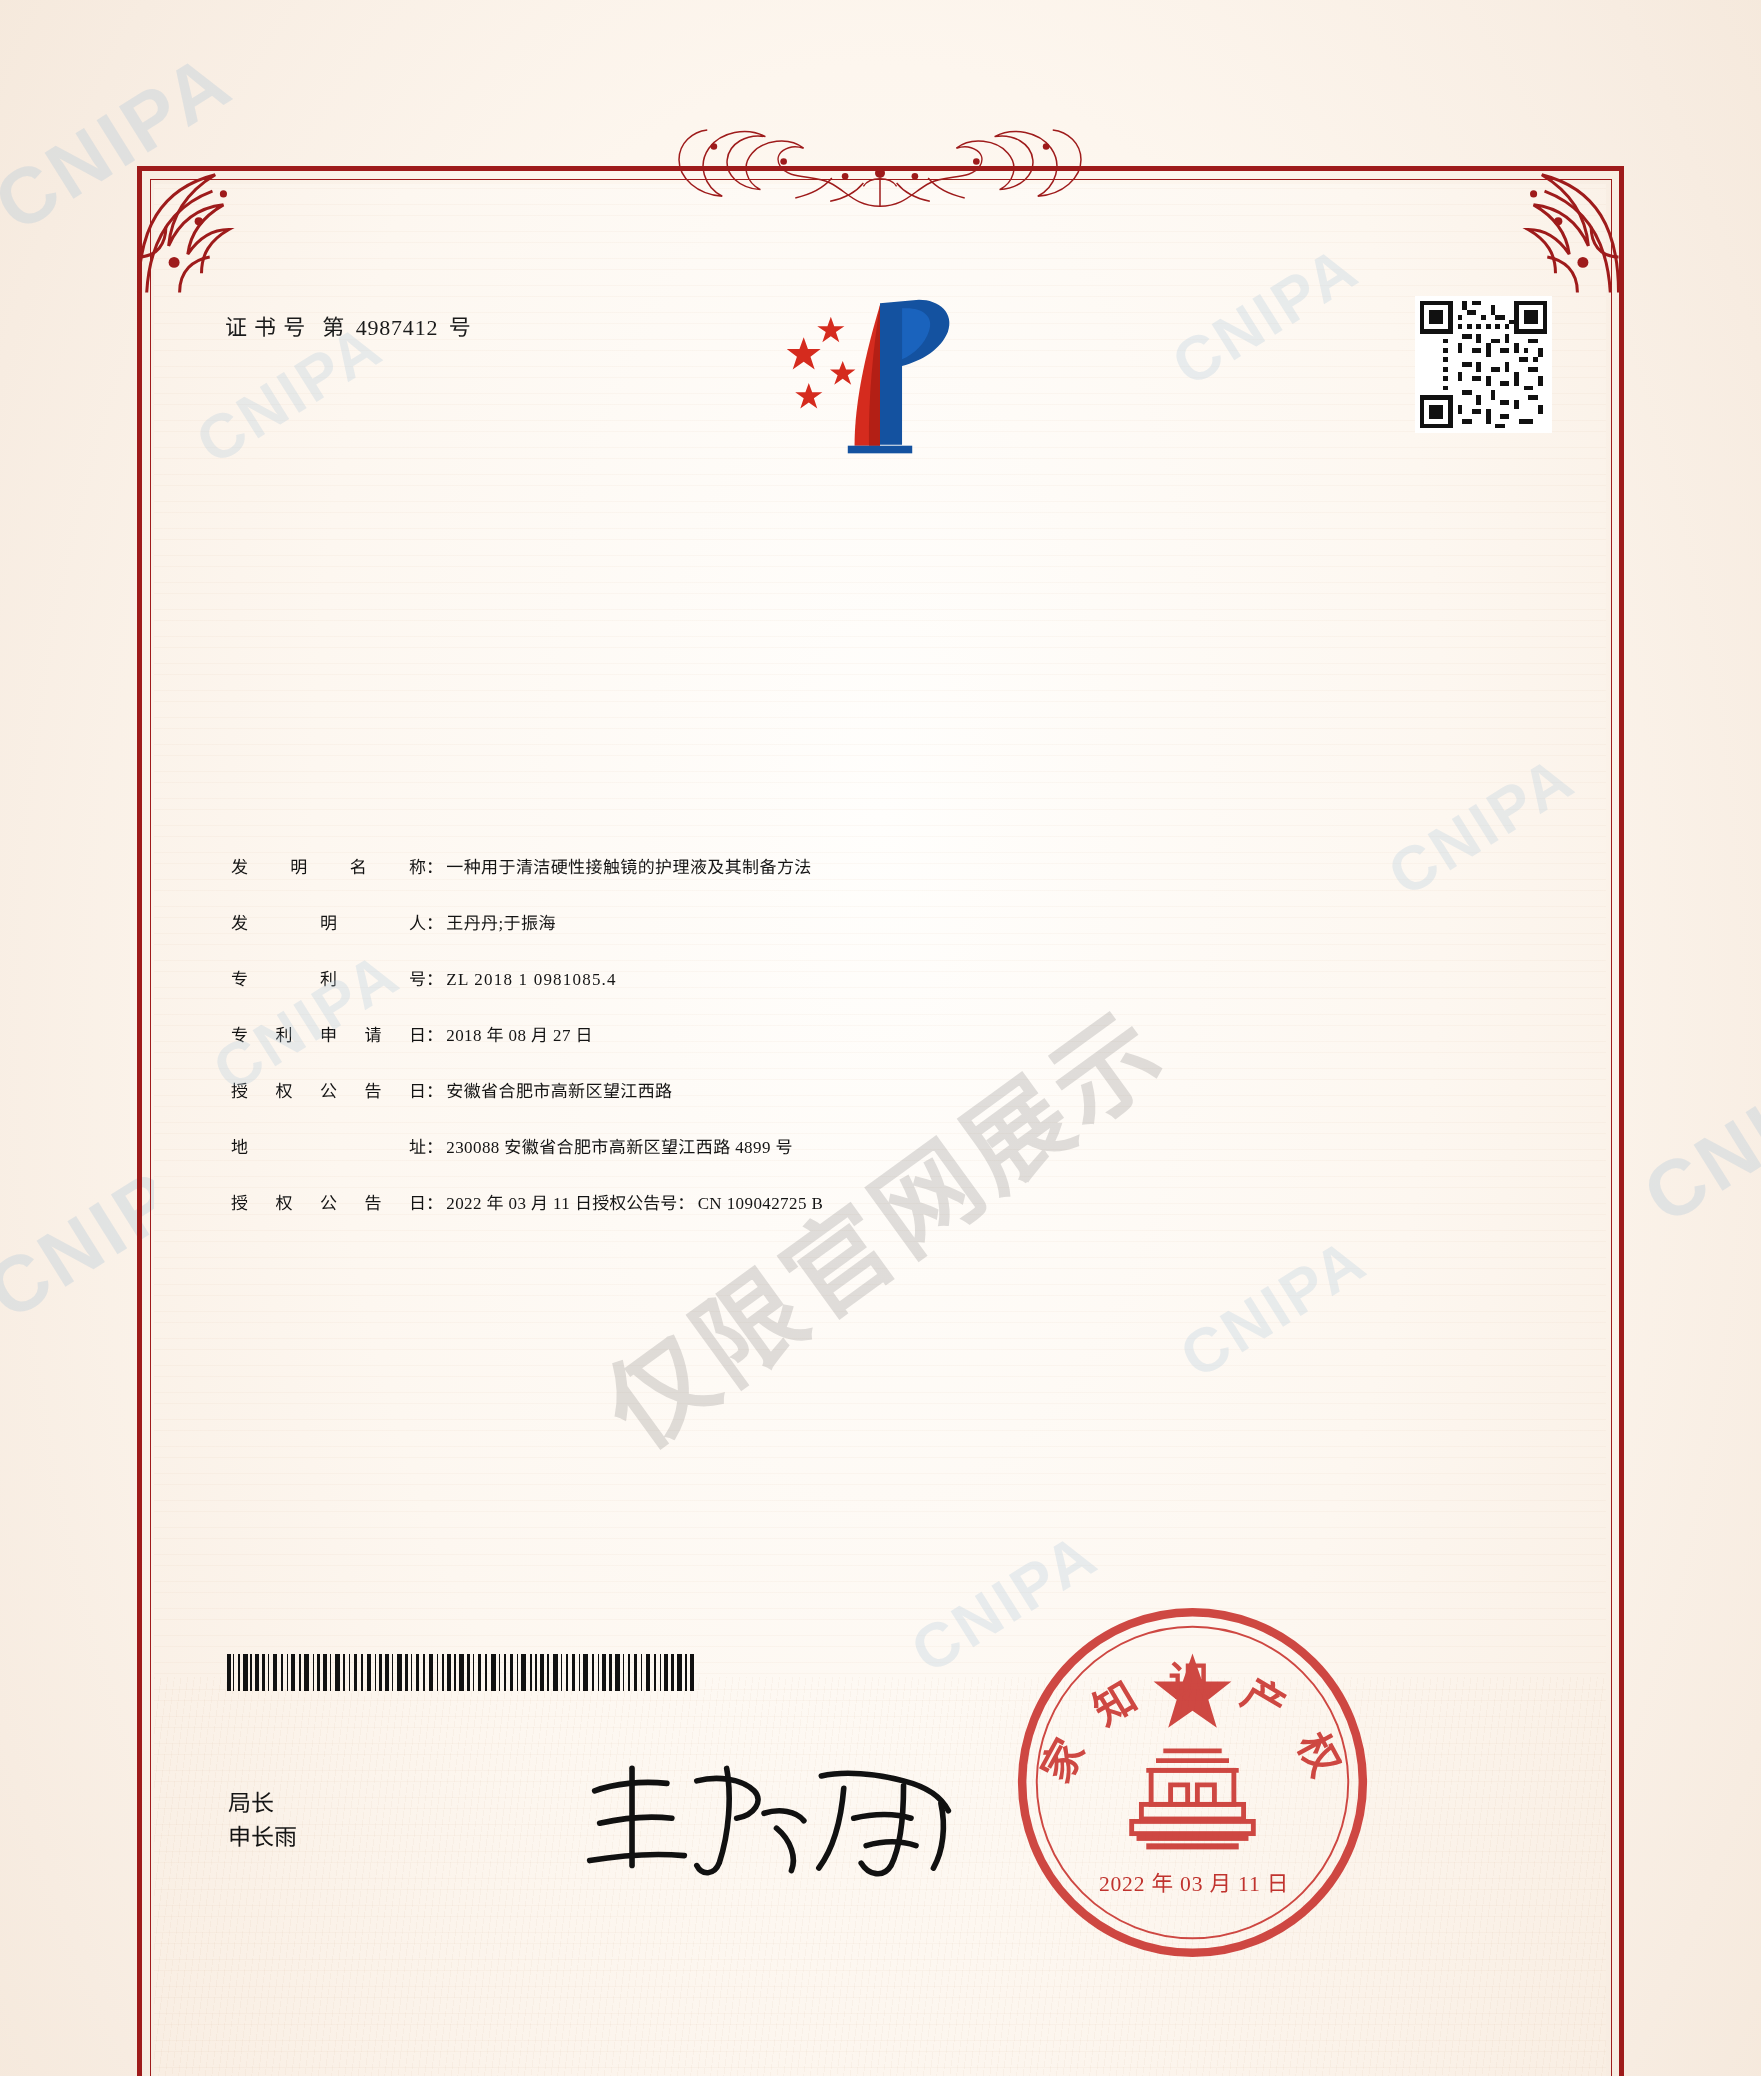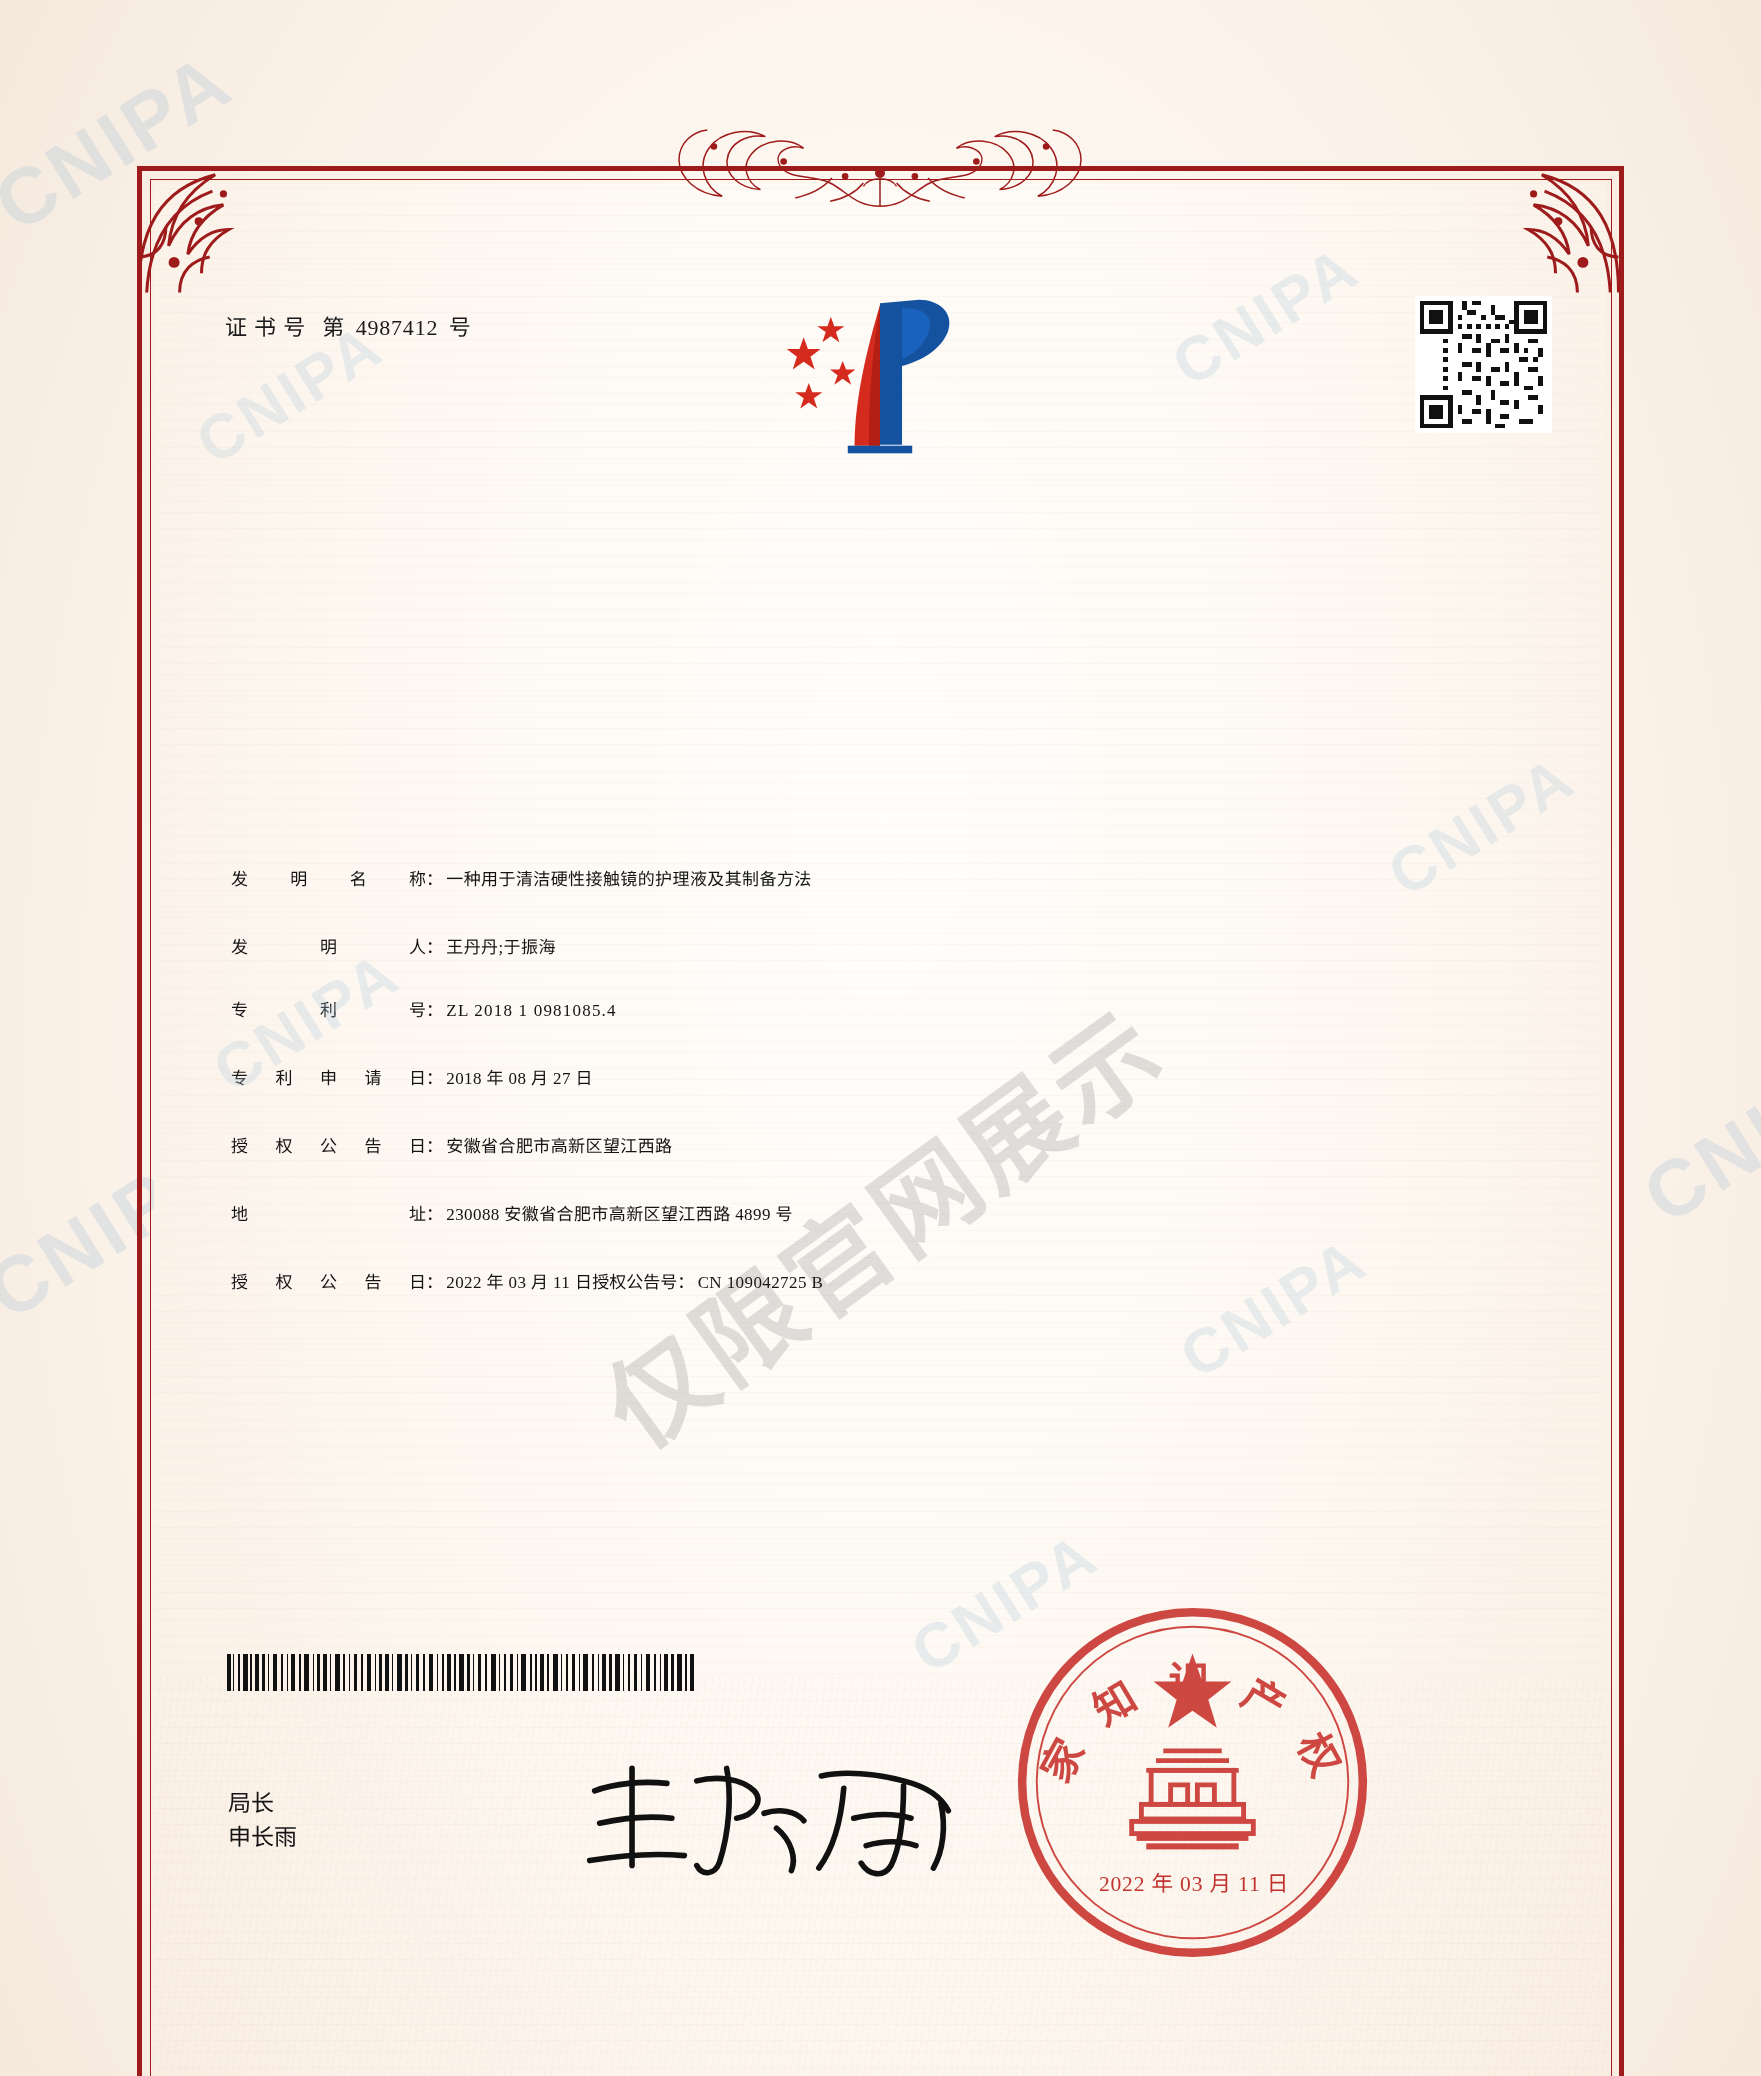--- a/index.html
+++ b/index.html
@@ -182,21 +182,21 @@
     white-space: nowrap;
   }
   .f-label {
     display: inline-block;
     width: 195px;
     text-align: justify;
     text-align-last: justify;
     flex: 0 0 195px;
   }
   .f-colon { margin-right: 3.3px; }
-  .f-value { letter-spacing: 0.4px; margin-top: 12px; }
+  .f-value { letter-spacing: 0.4px; }
   .f-value.mono { font-family: "Liberation Serif", serif; letter-spacing: 1.2px; }
 
   .field-row.double .f-label { flex: 0 0 195px; width: 195px; }
   .f-second-label {
     display: inline-block;
   }
 
   
   .paras {
     position: absolute;

